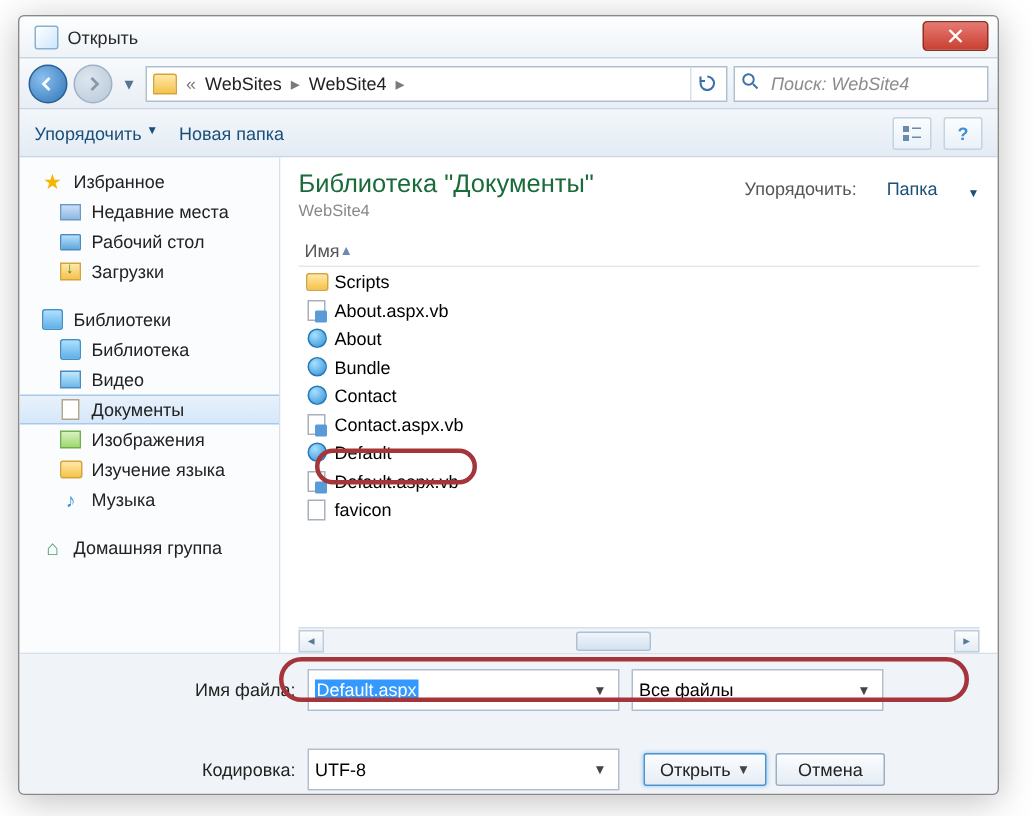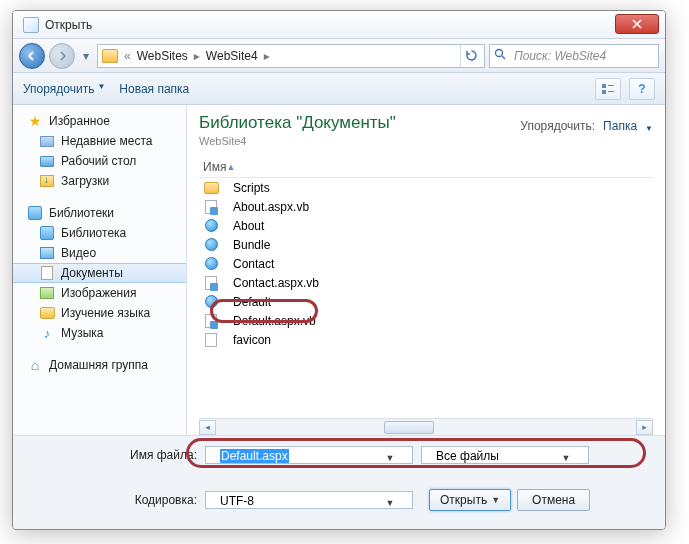--- a/index.html
+++ b/index.html
@@ -40,43 +40,43 @@
 .ic-mus{color:#3d8ed6;font-size:13px}
 .ic-desk{width:14px;height:11px;background:linear-gradient(#b8e0ff,#5fa8da);border:1px solid #4a8bc0;border-radius:1px}
 .ic-dl{width:14px;height:12px;background:linear-gradient(#ffe9a8,#f6c24a);border:1px solid #d6a43c;position:relative}
 .ic-dl::after{content:"↓";position:absolute;left:3px;top:-2px;color:#3a8a3a;font-size:10px;font-weight:bold}
 .ic-home{color:#4a9a6a;font-size:14px}
 .ic-recent{width:14px;height:11px;background:linear-gradient(#c8e0f8,#90b8e0);border:1px solid #6a98c8}
 .content{flex:1;background:#fff;display:flex;flex-direction:column;padding:8px 12px 0 12px;position:relative}
 .libhead{display:flex;align-items:flex-start;margin-bottom:6px}
 .libtitle{color:#1a6b3a;font-size:17px}
 .libsub{color:#888;font-size:11px;margin-top:2px}
-.arrange{margin-left:auto;color:#1b4f7a;font-size:11px;display:flex;gap:8px;align-items:flex-end;margin-top:6px}
+.arrange{margin-left:auto;color:#1b4f7a;font-size:11px;display:flex;gap:20px;align-items:flex-end;margin-top:6px}
 .arrange .lbl{color:#555}
 .colhead{color:#555;border-bottom:1px solid #e4e9ef;padding:3px 0 3px 4px;margin-top:4px;display:flex;align-items:center;gap:0}
 .colhead .sort{font-size:9px;color:#6a8ab0}
 .flist{flex:1;overflow:hidden;position:relative}
-.frow{display:flex;align-items:center;height:19px;padding-left:4px;gap:14px}
+.frow{display:flex;align-items:center;height:19px;padding-left:4px;gap:4px}
 .fic{width:16px;height:16px;display:flex;align-items:center;justify-content:center;flex-shrink:0}
 .fic-fold{width:15px;height:12px;background:linear-gradient(#ffe9a8,#f6c24a);border:1px solid #d6a43c;border-radius:2px}
 .fic-web{width:13px;height:13px;border-radius:50%;background:radial-gradient(circle at 35% 30%,#a8e0ff,#2e90d6);border:1px solid #2678b8}
 .fic-vb{width:12px;height:14px;background:#fff;border:1px solid #a8b0bc;position:relative}
 .fic-vb::before{content:"";position:absolute;right:-2px;bottom:-2px;width:8px;height:8px;background:#5a9ad6;border-radius:1px}
 .fic-ico{width:12px;height:14px;background:#fff;border:1px solid #a8b0bc}
 .highlight{position:absolute;border:3px solid #a3353b;border-radius:18px;pointer-events:none}
 .hl1{left:210px;top:299px;width:108px;height:24px}
 .hl2{left:186px;top:438px;width:460px;height:30px}
 .hscroll{height:17px;background:#f0f3f7;border-top:1px solid #d6e0ea;display:flex;align-items:center}
 .hscroll .arr{width:17px;height:15px;background:linear-gradient(#fbfdff,#e4ecf4);border:1px solid #c0cedc;display:flex;align-items:center;justify-content:center;color:#5a7a9a;font-size:9px}
 .hscroll .track{flex:1;position:relative;height:15px}
 .hscroll .thumb{position:absolute;left:40%;width:50px;height:13px;top:1px;background:linear-gradient(#f0f5fa,#d4e2f0);border:1px solid #aac0d6;border-radius:2px}
 .footer{background:#f0f3f7;padding:10px 14px 10px 14px;border-top:1px solid #d6e0ea}
 .ffield{display:flex;align-items:center;margin-bottom:25px;gap:8px}
 .ffield .flab{width:170px;text-align:right;color:#222}
-.finput{height:18px;border:1px solid #aebfd0;background:#fff;padding:0 14px;display:flex;align-items:flex-end;position:relative}
+.finput{height:28px;border:1px solid #aebfd0;background:#fff;padding:0 4px;display:flex;align-items:center;position:relative}
 .finput .val{flex:1}
 .finput .selected{background:#3399ff;color:#fff;padding:0 1px}
 .finput .carrot{width:16px;text-align:center;color:#444;font-size:9px}
 .fname{width:208px}
 .ftype{width:168px}
 .fenc{width:208px}
 .fbtns{display:flex;gap:6px;margin-left:8px}
 .wbtn{height:22px;padding:10px 14px;border:1px solid #9ab0c6;background:linear-gradient(#fbfdff,#e4ecf4);border-radius:2px;display:flex;align-items:center;color:#222}
 .wbtn.primary{border-color:#4a92d0;box-shadow:0 0 3px #8ec4f0;padding:0 10px}
 .wbtn .carrot{margin-left:4px;font-size:9px;color:#444}

